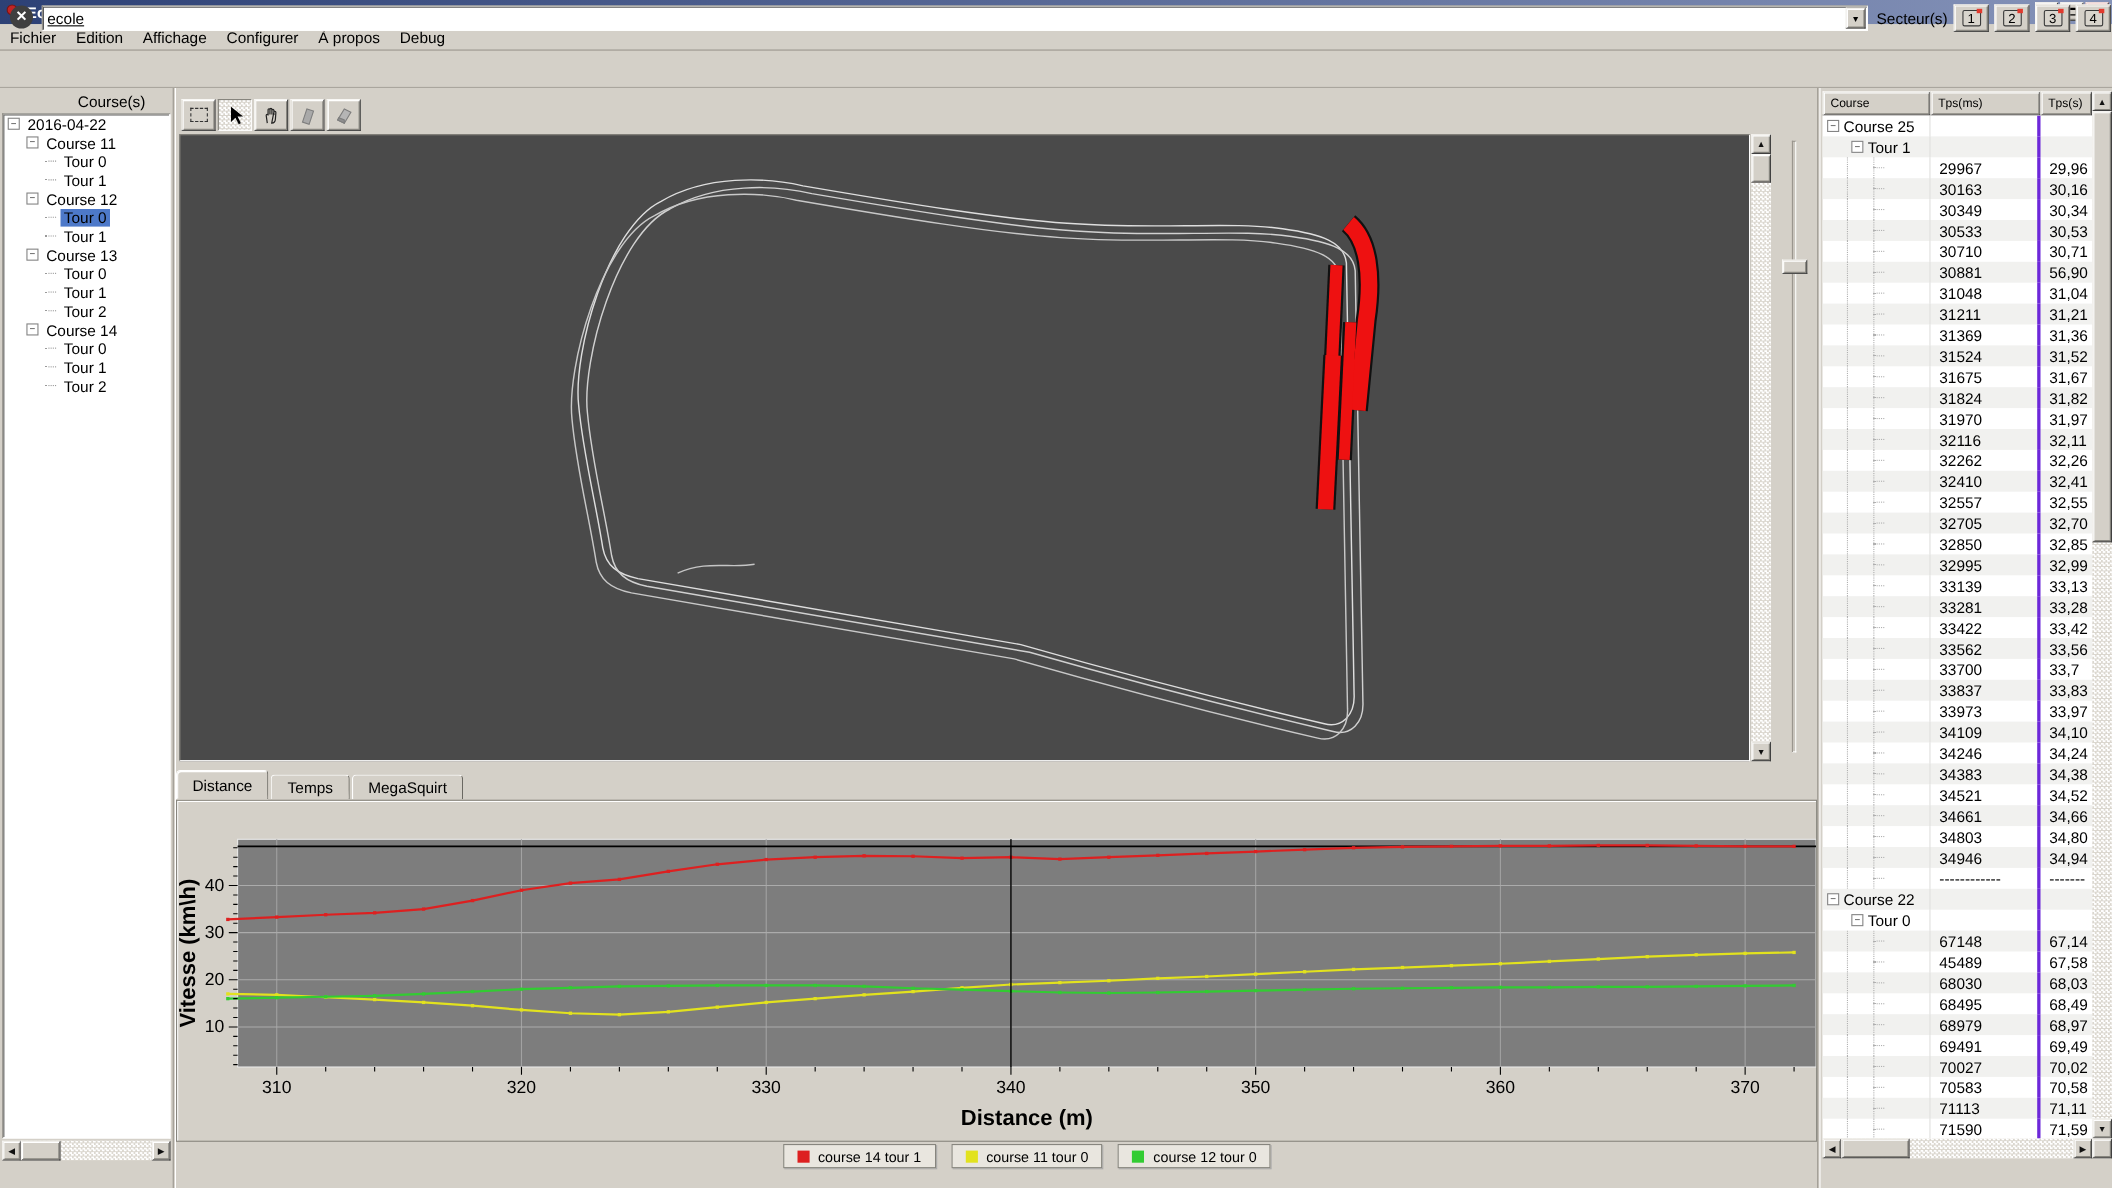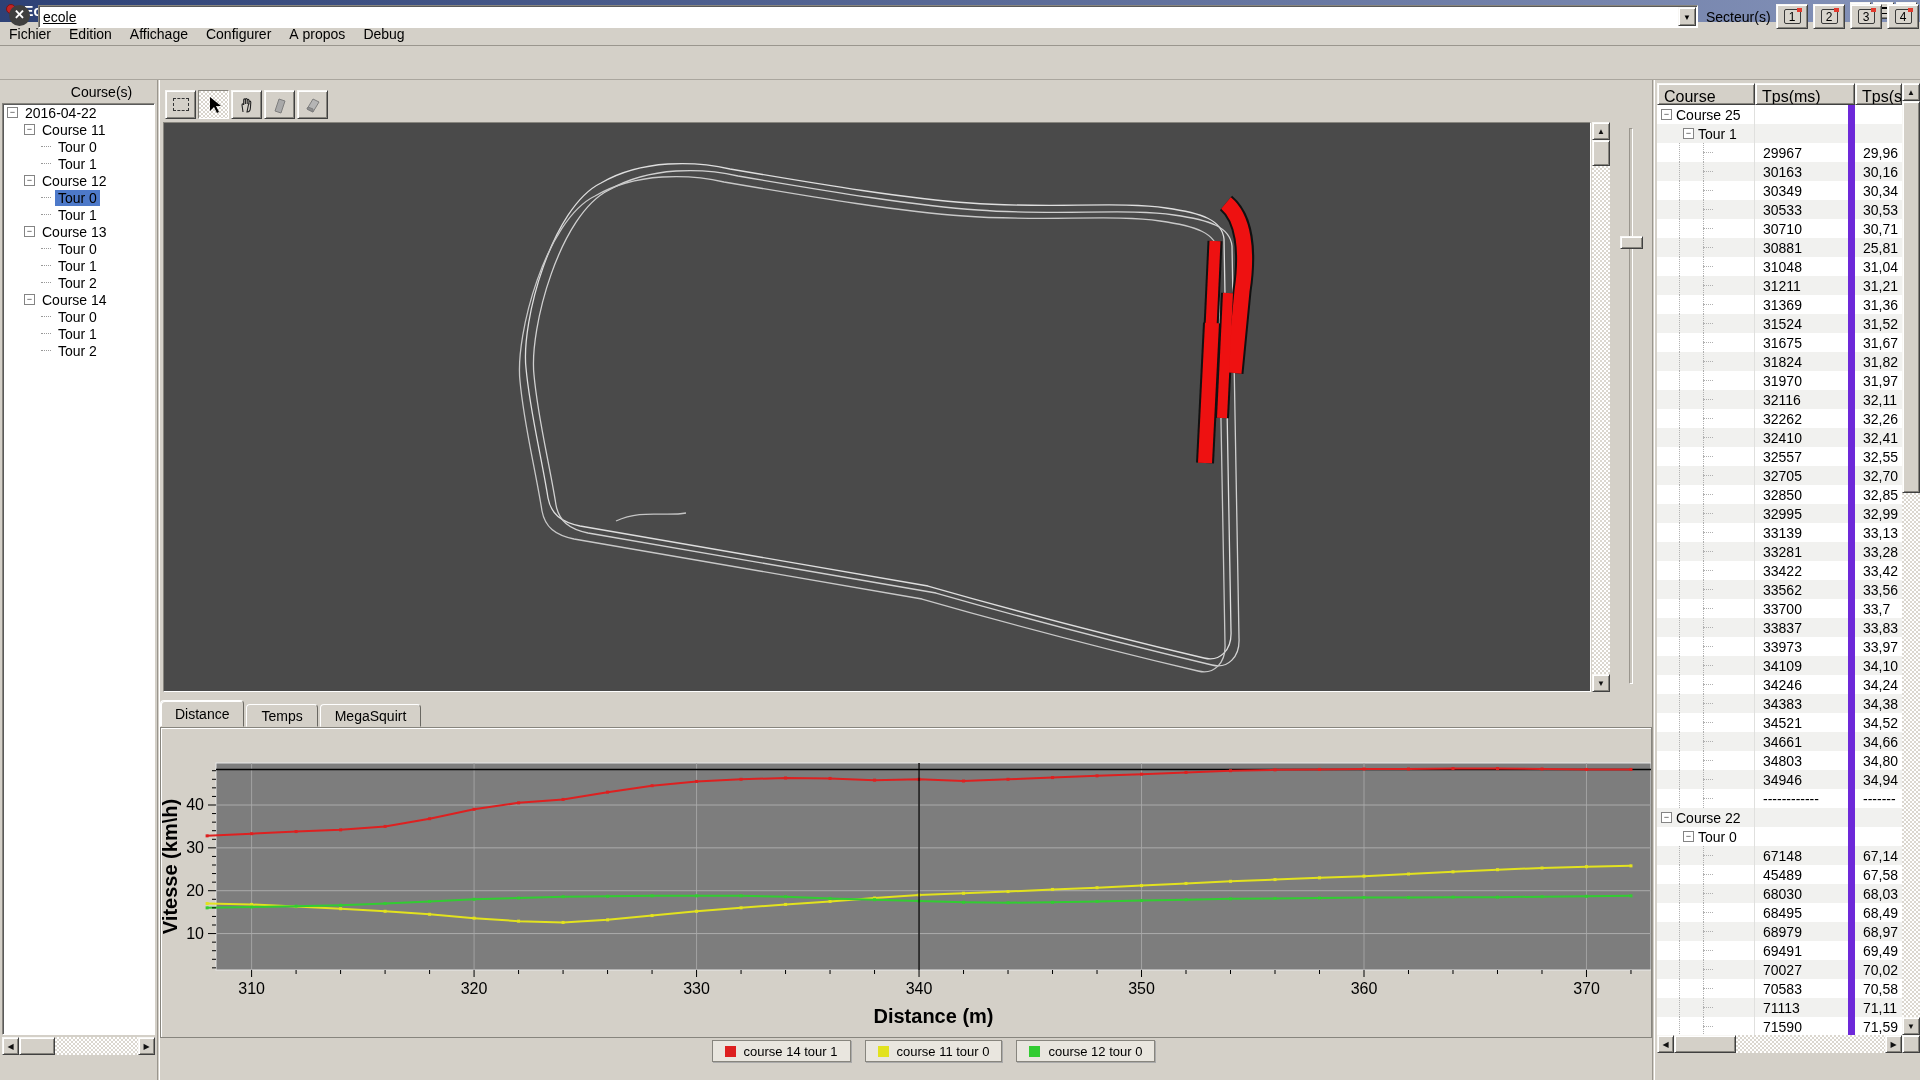--- a/index.html
+++ b/index.html
@@ -86,27 +86,27 @@
   #legend-row { left:160px; top:1040px; width:1492px; display:flex; justify-content:center;
     gap:14px; padding-left:55px; }
   .legend-item { border:1px solid #87857e; background:#e9e6df; box-shadow:1px 1px 0 #aaa;
     height:22px; display:flex; align-items:center; padding:0 12px; font-size:13px; }
   .legend-swatch { width:11px; height:11px; margin-right:8px; flex:none; }
 
   
   #right-divider { left:1652px; top:80px; height:1000px; }
   #grid { left:1657px; top:83px; width:263px; height:970px; background:#fff; }
   #grid-header { display:flex; height:22px; }
-  .gh-cell { font-size:16px; padding:4px 0 0 6px; overflow:hidden; white-space:nowrap; flex:none; }
+  .gh-cell { font-size:11px; padding:4px 0 0 6px; overflow:hidden; white-space:nowrap; flex:none; }
   #grid-rows { position:absolute; left:0; top:22px; width:245px; height:930px; overflow:hidden; background:#fff; }
   .grow { display:flex; height:19px; font-size:14px; align-items:center; }
   .grow:nth-child(even) { background:#f1f1ef; }
   .gc { flex:none; height:19px; display:flex; align-items:center; overflow:hidden; position:relative; }
   .gc-course { width:98px; border-right:1px solid #e0e0de; }
-  .gc-ms { width:100px; border-right:7px solid #6d28d9; padding-left:8px; }
+  .gc-ms { width:100px; border-right:3px solid #6d28d9; padding-left:8px; }
   .gc-s { width:47px; padding-left:8px; white-space:nowrap; }
   .guide { position:absolute; top:0; bottom:0; border-left:1px dotted #b0b0b0; }
   .leafdash { position:absolute; left:46px; top:9px; width:10px; border-top:1px dotted #b0b0b0; }
   #grid-vscroll { left:1902px; top:83px; width:18px; height:952px; }
   #grid-hscroll { left:1657px; top:1035px; width:245px; height:18px; }
 </style>
 </head>
 <body>
 
 <div id="titlebar" class="abs">
@@ -584,21 +584,21 @@
         <div class="gc gc-ms">30710</div>
         <div class="gc gc-s">30,71</div>
       </div>
       <div class="grow">
         <div class="gc gc-course">
           <span class="guide" style="left: 22px;"></span>
           <span class="guide" style="left: 46px;"></span>
           <span class="leafdash"></span>
         </div>
         <div class="gc gc-ms">30881</div>
-        <div class="gc gc-s">25,81</div>
+        <div class="gc gc-s">56,90</div>
       </div>
       <div class="grow">
         <div class="gc gc-course">
           <span class="guide" style="left: 22px;"></span>
           <span class="guide" style="left: 46px;"></span>
           <span class="leafdash"></span>
         </div>
         <div class="gc gc-ms">31048</div>
         <div class="gc gc-s">31,04</div>
       </div>

